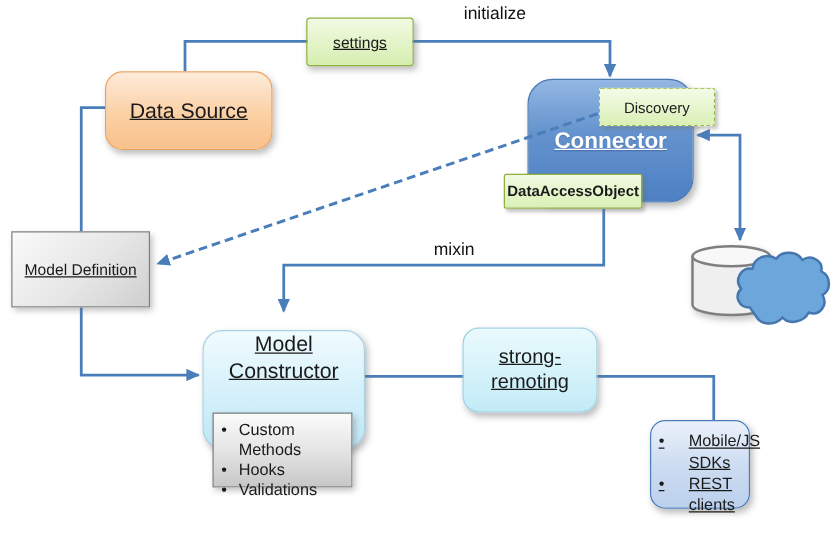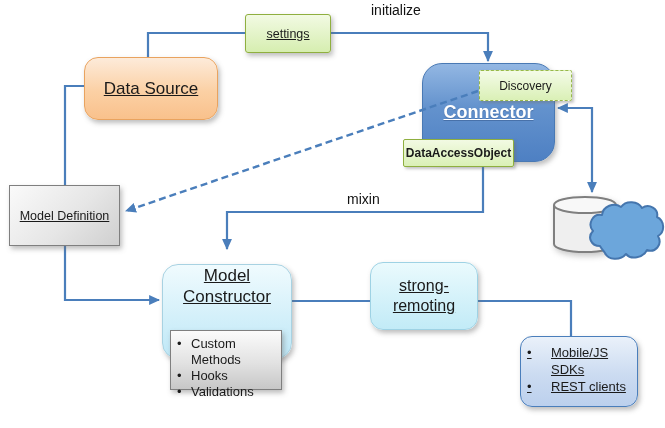--- a/index.html
+++ b/index.html
@@ -31,21 +31,21 @@
   #model-definition-box{left:9px;top:185px;width:111px;height:61px;border:1.6px solid #7F7F7F;
     background:linear-gradient(135deg,#FAFAFA 0%,#E6E6E6 55%,#CFCFCF 100%);font-size:12.5px;}
   #model-constructor-box{left:162px;top:252px;width:130px;height:95px;border:1px solid #A8D2E2;border-radius:16px;
     background:linear-gradient(180deg,#F0FBFE 0%,#D4F0FA 55%,#BFE8F7 100%);font-size:17px;
     align-items:flex-start;margin-top:12px;}
   #features-box{left:170px;top:330px;width:112px;height:60px;border:1.6px solid #7F7F7F;
     background:linear-gradient(180deg,#FBFBFB 0%,#E2E2E2 55%,#C7C7C7 100%);
     justify-content:flex-start;align-items:flex-start;padding:5px 4px 4px 6px;text-align:left;}
   #strong-remoting-box{left:370px;top:262px;width:108px;height:68px;border:1px solid #9ED2E4;border-radius:13px;
     background:linear-gradient(180deg,#EAFAFD,#C2EBF7);font-size:16px;}
-  #clients-box{left:520px;top:336px;width:118px;height:71px;border:1.6px solid #4A7EBB;border-radius:12px;
+  #clients-box{left:520px;top:336px;width:80px;height:71px;border:1.6px solid #4A7EBB;border-radius:12px;
     background:linear-gradient(180deg,#EAF1FA 0%,#CBDBF1 55%,#BCD0ED 100%);
     justify-content:flex-start;align-items:flex-start;padding:8px 2px 4px 6px;text-align:left;font-size:13px;}
 
   .two-line span{display:block;line-height:1.25;}
   .flow-label{position:absolute;font-size:14px;color:#111;z-index:4;}
   #initialize-label{left:371px;top:2px;}
   #mixin-label{left:347px;top:191px;}
 
   ul.bullets{list-style:none;margin:0;padding:0;}
   ul.bullets li{display:grid;grid-template-columns:14px 1fr;line-height:1.22;font-size:13px;}

